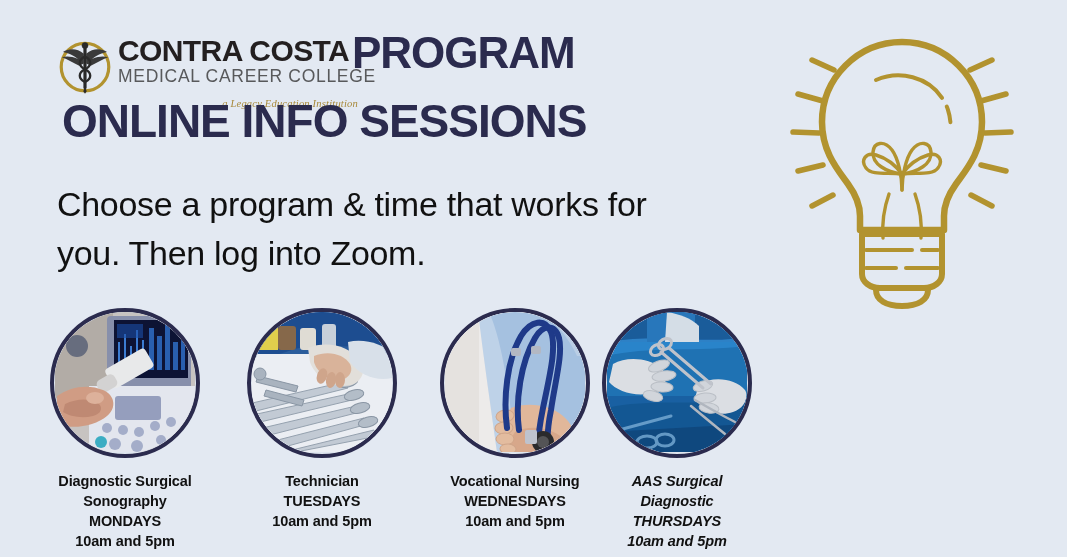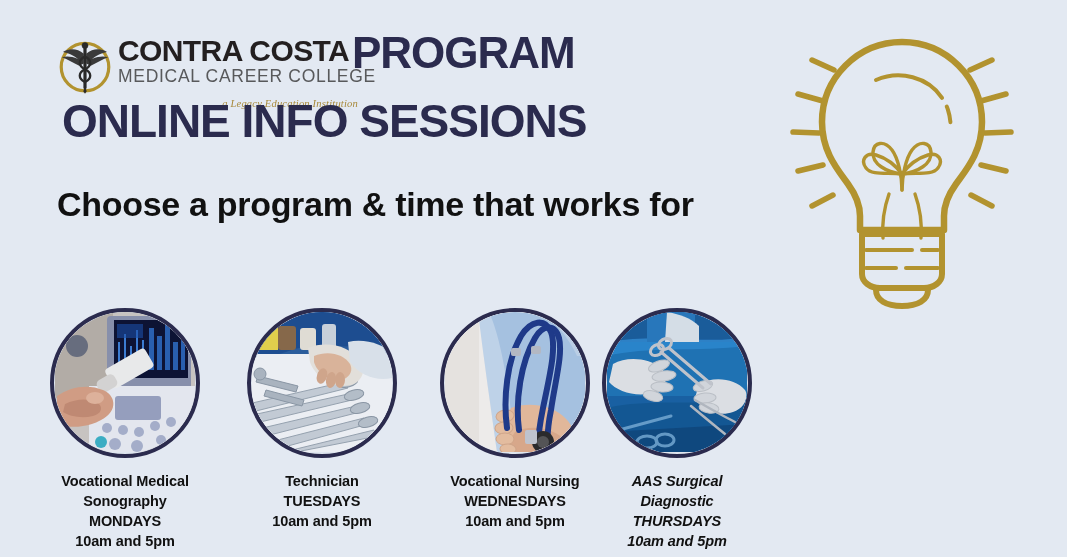--- a/index.html
+++ b/index.html
@@ -100,21 +100,21 @@
     white-space: nowrap;
   }
 
   
   #subhead {
     position: absolute;
     left: 57px;
     top: 180px;
     width: 800px;
     font-size: 34px;
-    font-weight: bold;
+    font-weight: normal;
     color: #111111;
     line-height: 1.45;
     letter-spacing: -0.3px;
   }
   #subhead div { white-space: nowrap; }
 
   
   #programs {
     position: absolute;
     left: 0;
@@ -232,20 +232,21 @@
       <line x1="114" y1="250" x2="144" y2="250"></line>
       <line x1="154" y1="250" x2="186" y2="250"></line>
     </g>
   </svg>
 
   <div id="headline-1">PROGRAM</div>
   <div id="headline-2">ONLINE INFO SESSIONS</div>
 
   <div id="subhead">
     <div>Choose a program &amp; time that works for</div>
+    <div>you. Then log into Zoom.</div>
   </div>
 
   <div id="programs">
 
     <div class="program-card" style="left:19px;">
       <div class="program-photo">
         <div class="photo-inner">
           <svg viewBox="0 0 140 140" width="140" height="140" preserveAspectRatio="xMidYMid slice">
             <rect width="140" height="140" fill="#cfcac4"></rect>
             <rect x="0" y="0" width="58" height="86" fill="#b9b2a8"></rect>
@@ -281,21 +282,21 @@
               <rect x="44" y="50" width="20" height="14" rx="5" fill="#dcdad6"></rect>
             </g>
             <path d="M2 84 C16 74 34 72 48 78 C60 83 62 96 52 104 C40 114 18 118 2 112 Z" fill="#d9a184"></path>
             <path d="M10 92 C22 86 36 86 44 92 C48 96 46 102 38 104 C26 107 14 104 8 100 Z" fill="#c78d72"></path>
             <ellipse cx="40" cy="86" rx="9" ry="6" fill="#e6b79c"></ellipse>
             <rect x="0" y="0" width="140" height="140" fill="#3a4a8a" opacity="0.05"></rect>
           </svg>
         </div>
       </div>
       <div class="program-caption">
-        <div class="ln">Vocational Medical</div>
+        <div class="ln">Diagnostic Surgical</div>
         <div class="ln">Sonography</div>
         <div class="ln">MONDAYS</div>
         <div class="ln">10am and 5pm</div>
       </div>
     </div>
 
     <div class="program-card" style="left:216px;">
       <div class="program-photo">
         <div class="photo-inner">
           <svg viewBox="0 0 140 140" width="140" height="140" preserveAspectRatio="xMidYMid slice">

